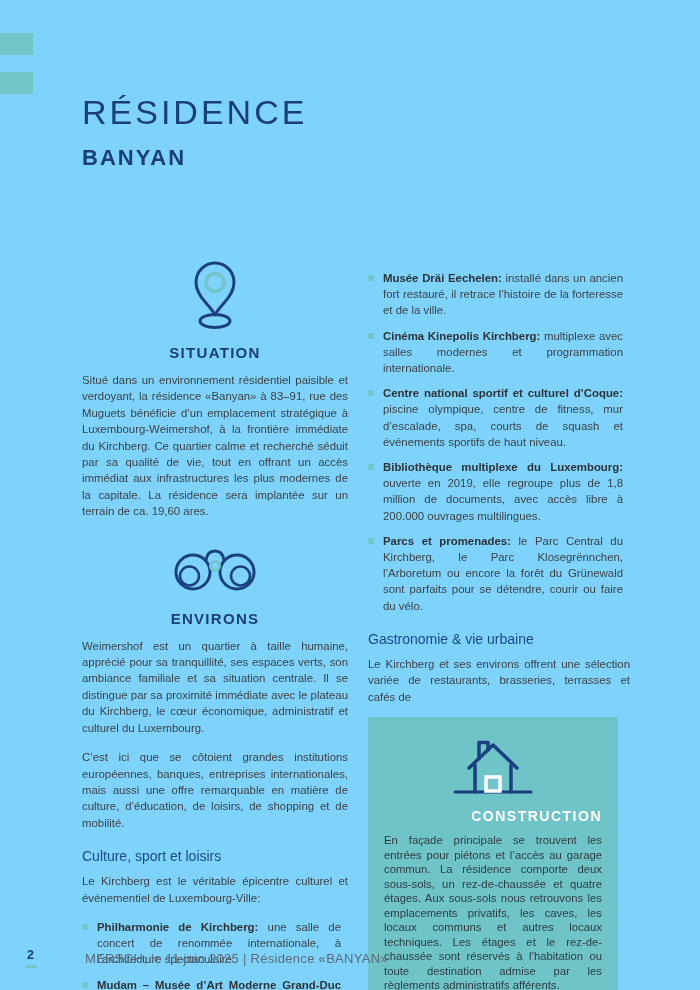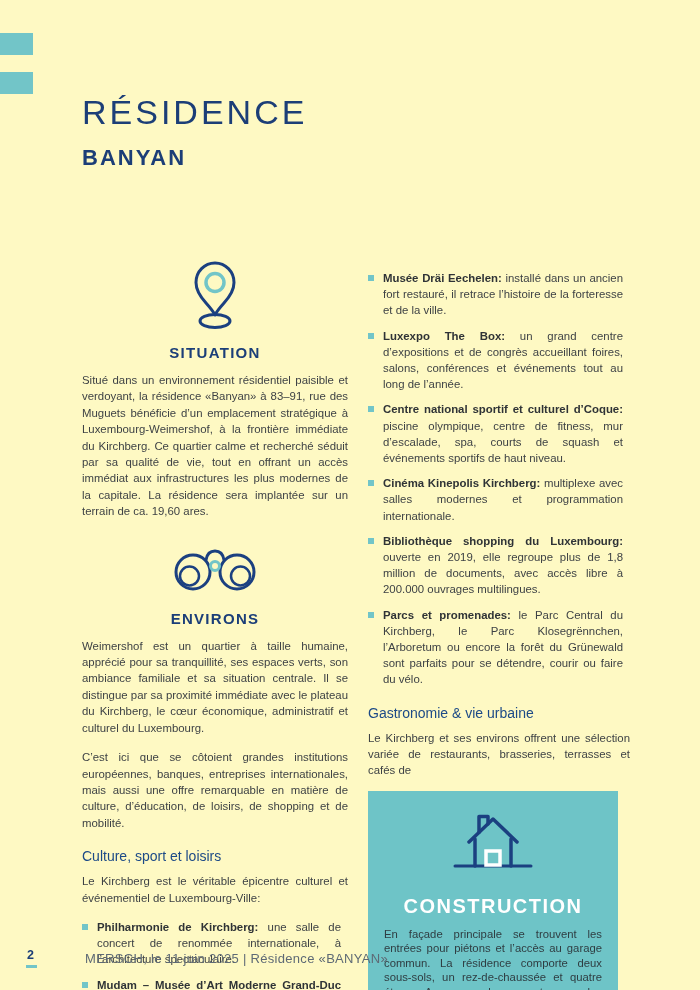--- a/index.html
+++ b/index.html
@@ -1,18 +1,18 @@
 <!DOCTYPE html>
 <html><head>
 <meta charset="utf-8">
 <style>
   html,body { margin:0; padding:0; }
   .page {
     position:relative; width:700px; height:990px;
-    background:#fef9c3; overflow:hidden;
+    background:#7dd3fc; overflow:hidden;
     font-family:"Liberation Sans", sans-serif;
     color:#3e4245;
   }
   .bar { position:absolute; left:0; width:33px; height:22px; background:#72c5c8; }
   .bar1 { top:33px; } .bar2 { top:72px; }
 
   .title { position:absolute; left:82px; top:90px; color:#1c3e77; margin:0; }
   .title .t1 { display:block; font-size:34px; font-weight:300; letter-spacing:3px; line-height:45px; }
   .title .t2 { display:block; font-size:22px; font-weight:800; letter-spacing:2px; line-height:45px; }
 
@@ -39,21 +39,21 @@
   ul.bullets.first { margin-top:0; }
   ul.bullets li { display:flex; margin-bottom:9px; }
   .sq { width:6px; height:6px; background:#72c5c8; margin:5px 9px 0 0; flex:none; }
   .b-body { flex:1; font-size:11.4px; line-height:16.2px; text-align:justify; color:#3e4245; }
   .b-label { font-weight:700; color:#2f3336; }
 
   .construction {
     background:#6ec4c7; width:250px; margin-top:12px;
     padding:16px 16px 18px; box-sizing:border-box; text-align:center;
   }
-  .c-head { color:#ffffff; font-weight:700; font-size:20px; letter-spacing:1.5px; margin-top:20px; }
+  .c-head { color:#ffffff; font-weight:700; font-size:14px; letter-spacing:1.5px; margin-top:7px;text-align:right; }
   .c-text {
     margin:9px 0 0; font-size:11.3px; line-height:14.5px;
     color:#2f3d42; text-align:justify;
   }
 
   .pagenum { position:absolute; left:27px; top:948px; font-size:12.5px; font-weight:700; color:#1c3e77; }
   .pn-underline { position:absolute; left:26px; top:965px; width:11px; height:2.5px; background:#72c5c8; }
   .footer-text { position:absolute; left:85px; top:951px; font-size:13px; color:#5e6a75; letter-spacing:0.3px; }
 </style>
 </head>
@@ -112,33 +112,29 @@
 
   <div class="col col-right">
 
     <ul class="bullets first">
       <li>
         <span class="sq"></span>
         <div class="b-body"><span class="b-label">Musée Dräi Eechelen:</span><span> installé dans un ancien fort restauré, il retrace l’histoire de la forteresse et de la ville.</span></div>
       </li>
       <li>
         <span class="sq"></span>
-        <div class="b-body"><span class="b-label">Luxexpo The Box:</span><span> un grand centre d’expositions et de congrès accueillant foires, salons, conférences et événements tout au long de l’année.</span></div>
+        <div class="b-body"><span class="b-label">Cinéma Kinepolis Kirchberg:</span><span> multiplexe avec salles modernes et programmation internationale.</span></div>
       </li>
       <li>
         <span class="sq"></span>
         <div class="b-body"><span class="b-label">Centre national sportif et culturel d’Coque:</span><span> piscine olympique, centre de fitness, mur d’escalade, spa, courts de squash et événements sportifs de haut niveau.</span></div>
       </li>
       <li>
         <span class="sq"></span>
-        <div class="b-body"><span class="b-label">Cinéma Kinepolis Kirchberg:</span><span> multiplexe avec salles modernes et programmation internationale.</span></div>
-      </li>
-      <li>
-        <span class="sq"></span>
-        <div class="b-body"><span class="b-label">Bibliothèque shopping du Luxembourg:</span><span> ouverte en 2019, elle regroupe plus de 1,8 million de documents, avec accès libre à 200.000 ouvrages multilingues.</span></div>
+        <div class="b-body"><span class="b-label">Bibliothèque multiplexe du Luxembourg:</span><span> ouverte en 2019, elle regroupe plus de 1,8 million de documents, avec accès libre à 200.000 ouvrages multilingues.</span></div>
       </li>
       <li>
         <span class="sq"></span>
         <div class="b-body"><span class="b-label">Parcs et promenades:</span><span> le Parc Central du Kirchberg, le Parc Klosegrënnchen, l’Arboretum ou encore la forêt du Grünewald sont parfaits pour se détendre, courir ou faire du vélo.</span></div>
       </li>
     </ul>
 
     <h3 class="sub">Gastronomie &amp; vie urbaine</h3>
     <p class="body last">Le Kirchberg et ses environs offrent une sélection variée de restaurants, brasseries, terrasses et cafés de</p>
 

